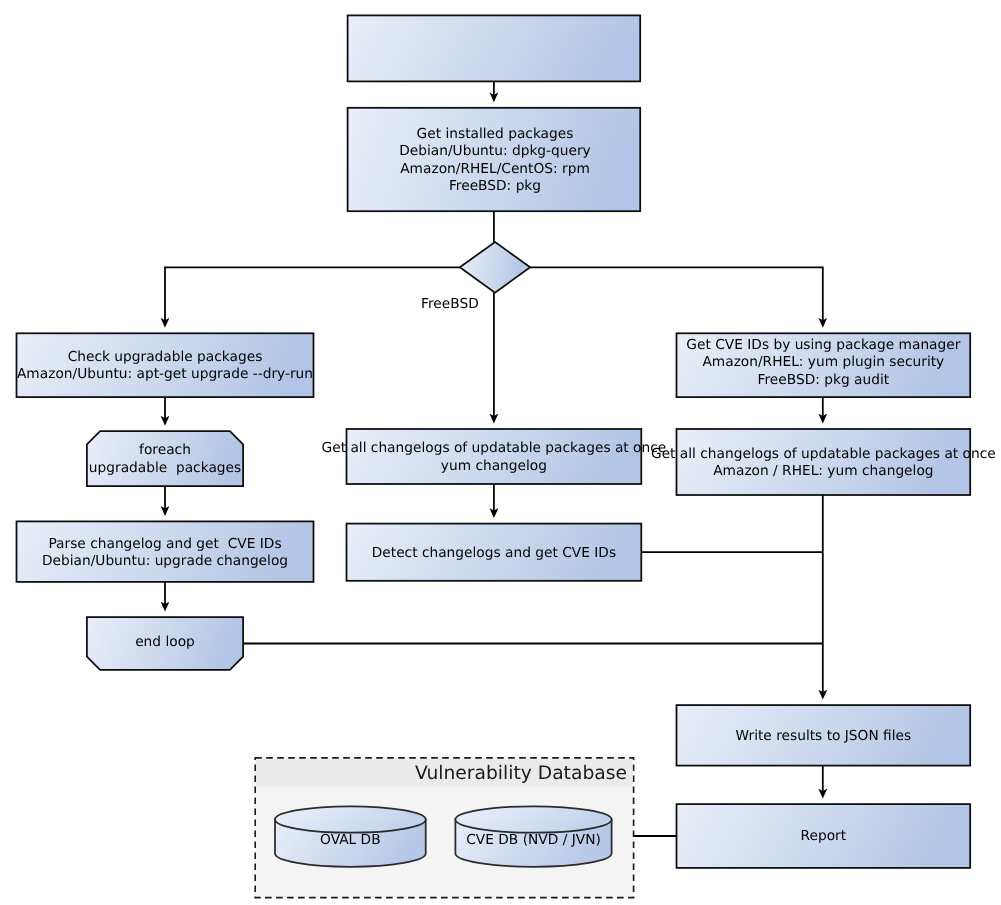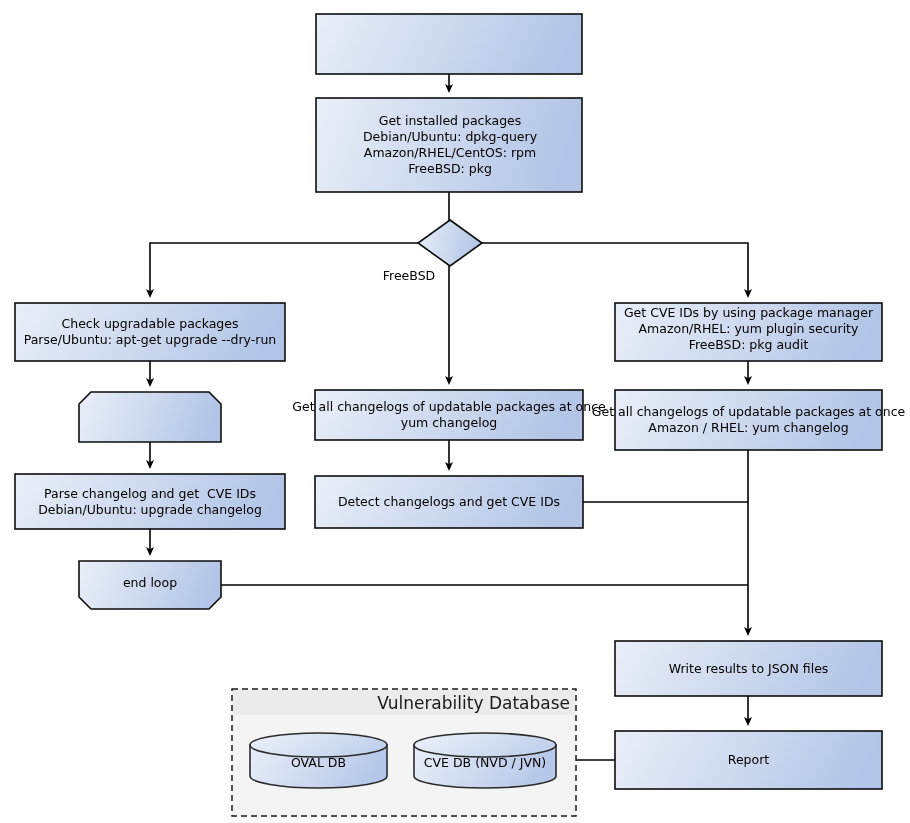--- a/index.html
+++ b/index.html
@@ -155,22 +155,24 @@
     </g>
   </svg>
 
 
   <div class="node-text" style="left:316px; top:98px; width:268px; height:94px;">Get installed packages
 Debian/Ubuntu: dpkg-query
 Amazon/RHEL/CentOS: rpm
 FreeBSD: pkg</div>
 
   <div class="node-text" style="left:5px; top:303px; width:290px; height:58px;">Check upgradable packages
-Parse/Ubuntu: apt-get upgrade --dry-run</div>
-
+Amazon/Ubuntu: apt-get upgrade --dry-run</div>
+
+  <div class="node-text" style="left:69px; top:392px; width:162px; height:50px;">foreach
+upgradable  packages</div>
 
   <div class="node-text" style="left:15px; top:474px; width:270px; height:55px;">Parse changelog and get  CVE IDs
 Debian/Ubuntu: upgrade changelog</div>
 
   <div class="node-text" style="left:79px; top:561px; width:142px; height:44px;">end loop</div>
 
   <div class="node-text" style="left:295px; top:390px; width:308px; height:50px;">Get all changelogs of updatable packages at once
 yum changelog</div>
 
   <div class="node-text" style="left:315px; top:476px; width:268px; height:52px;">Detect changelogs and get CVE IDs</div>

